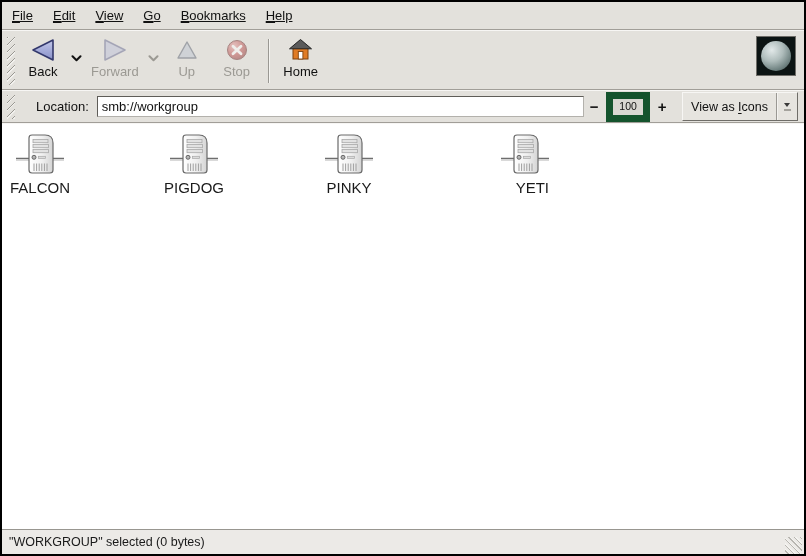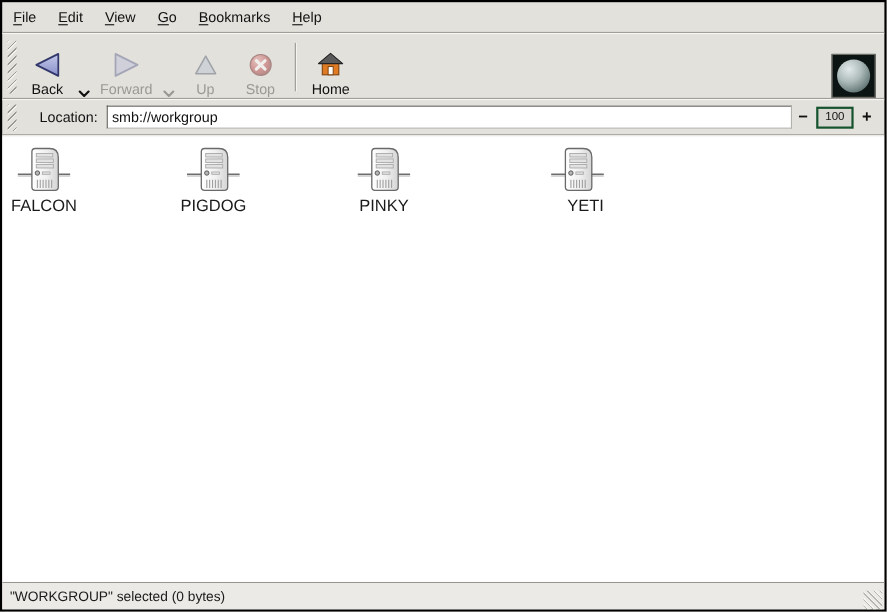--- a/index.html
+++ b/index.html
@@ -4,25 +4,25 @@
 <style>
   html,body{margin:0;padding:0;background:#555;}
   .window{
     width:806px;height:556px;box-sizing:border-box;border:2px solid #000;
     background:#e3e1dc;display:flex;flex-direction:column;
     font-family:"Liberation Sans","DejaVu Sans",sans-serif;color:#111;
     position:relative;overflow:hidden;
   }
   
   .menubar{height:27px;display:flex;align-items:center;padding-left:0;flex:0 0 auto;}
-  .menu-item{padding:4px 10px;font-size:13px;cursor:default;white-space:nowrap;}
+  .menu-item{padding:4px 10px;font-size:13px;cursor:default;white-space:nowrap;text-decoration:underline;}
   .u{text-decoration:underline;text-decoration-thickness:1px;text-underline-offset:2px;}
   .groove{flex:0 0 auto;height:0;border-top:1px solid #a19e98;border-bottom:1px solid #f7f6f4;}
   
-  .toolbar{height:56px;flex:0 0 auto;display:flex;align-items:flex-end;padding:2px 4px 0 4px;}
+  .toolbar{height:56px;flex:0 0 auto;display:flex;align-items:flex-start;padding:2px 4px 0 4px;}
   .grip{width:8px;align-self:stretch;margin:4px 3px 4px 1px;
     background:repeating-linear-gradient(135deg,#9a9892 0 1px,#f2f1ee 1px 2px,transparent 2px 5px);}
   .tb-btn{display:flex;flex-direction:column;align-items:center;padding:2px 6px 1px 6px;
     min-width:38px;font-size:13px;cursor:default;}
   .tb-icon{height:30px;display:flex;align-items:center;justify-content:center;}
   .tb-label{margin-top:0;line-height:14px;}
   .tb-btn.disabled .tb-label{color:#9b9993;}
   .tb-btn.disabled svg{opacity:.45;}
   .dd-chevron{margin-top:22px;padding:0 3px;display:flex;align-items:center;cursor:default;}
   .tb-sep{width:0;align-self:stretch;margin:6px 6px;border-left:1px solid #9a9893;border-right:1px solid #f4f3f0;}
@@ -30,21 +30,21 @@
     background:#0c1413;border:1px solid #6f6d68;display:flex;align-items:center;justify-content:center;}
   .throbber .sphere{width:30px;height:30px;border-radius:50%;
     background:radial-gradient(circle at 36% 30%, #e2e9e9 0%, #aebcbb 40%, #6d807f 72%, #3a4a49 100%);}
   
   .locbar{height:31px;flex:0 0 auto;display:flex;align-items:center;padding:0 6px 0 4px;}
   .loc-label{font-size:13px;margin:0 8px 0 18px;white-space:nowrap;}
   .loc-input{flex:1;height:21px;box-sizing:border-box;border:1px solid #b3b1ac;
     border-top-color:#5f5d58;border-left-color:#5f5d58;background:#fff;
     font:13px "Liberation Sans","DejaVu Sans",sans-serif;padding:0 4px;outline:none;color:#111;}
   .zoom-btn{font-weight:bold;font-size:15px;width:16px;text-align:center;margin:0 2px;cursor:default;line-height:16px;}
-  .zoom-level{width:30px;height:16px;background:#d9d7d2;border:2px solid #14532d;
+  .zoom-level{width:30px;height:16px;background:#d9d7d2;border:7px solid #14532d;
     font-size:10.5px;text-align:center;line-height:15px;margin:0 2px;}
   .viewas{height:27px;margin-left:10px;display:flex;align-items:stretch;background:#e6e4df;
     border:1px solid #6f6d68;border-top-color:#f7f6f4;border-left-color:#f7f6f4;cursor:default;}
   .viewas-label{display:flex;align-items:center;padding:0 8px;font-size:12.5px;white-space:pre;}
   .viewas-sep{width:1px;background:#9a9893;box-shadow:1px 0 0 #f3f2ef;}
   .viewas-arrow{width:20px;display:flex;flex-direction:column;align-items:center;justify-content:center;}
   .viewas-arrow .tri{width:0;height:0;border:3.5px solid transparent;border-top:4.5px solid #3a3a3a;border-bottom:none;}
   .viewas-arrow .bar{width:7px;height:2px;background:#a5a39d;margin-top:2px;}
   
   .content{flex:1 1 auto;background:#fff;position:relative;}
@@ -173,20 +173,28 @@
   </div>
   <div class="groove"></div>
 
   <div class="locbar">
     <div class="grip" style="height:24px;"></div>
     <span class="loc-label">Location:</span>
     <input class="loc-input" type="text" value="smb://workgroup" style="">
     <span class="zoom-btn">−</span>
     <span class="zoom-level">100</span>
     <span class="zoom-btn">+</span>
+    <div class="viewas">
+      <span class="viewas-label"><span>View as </span><span class="u">I</span><span>cons</span></span>
+      <span class="viewas-sep"></span>
+      <span class="viewas-arrow">
+          <span class="tri"></span>
+          <span class="bar"></span>
+        </span>
+    </div>
   </div>
   <div class="groove"></div>
 
   <div class="content">
     <div class="icon-item" style="left:-7px;top:9px;">
       <svg width="48" height="44" viewBox="0 0 48 44">
           <use href="#server"></use>
         </svg>
       <span class="lbl">FALCON</span>
     </div>

